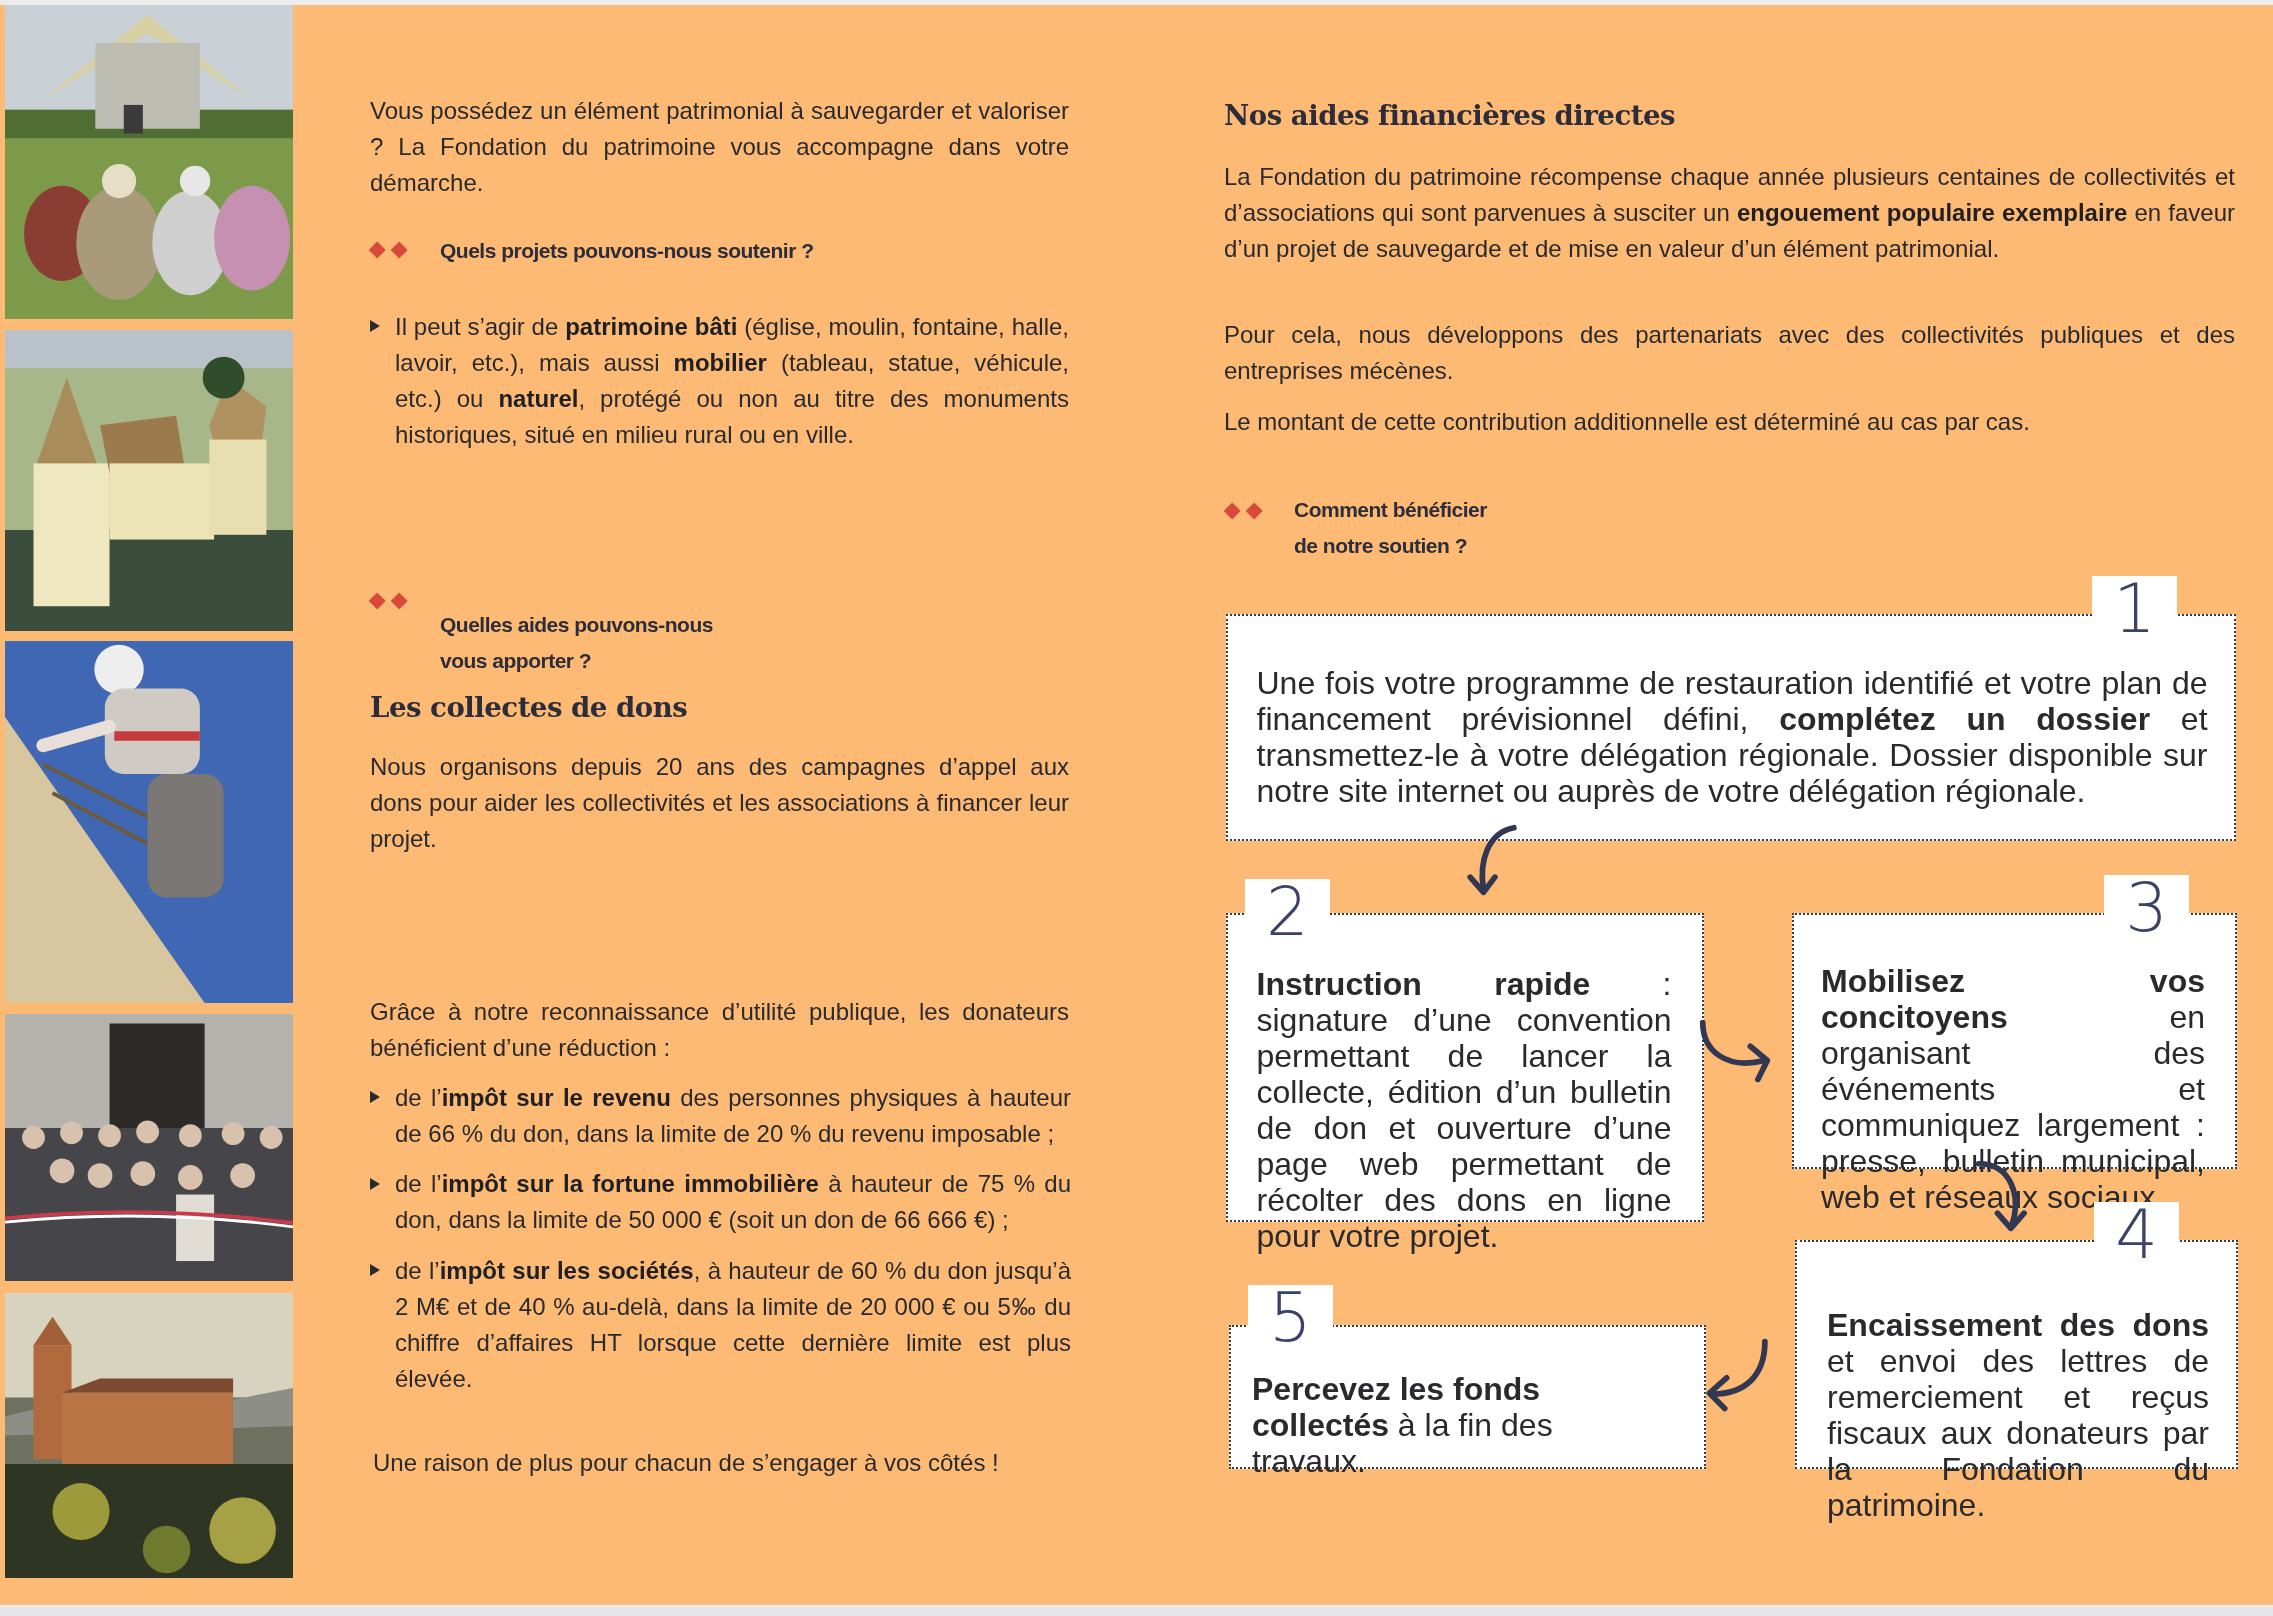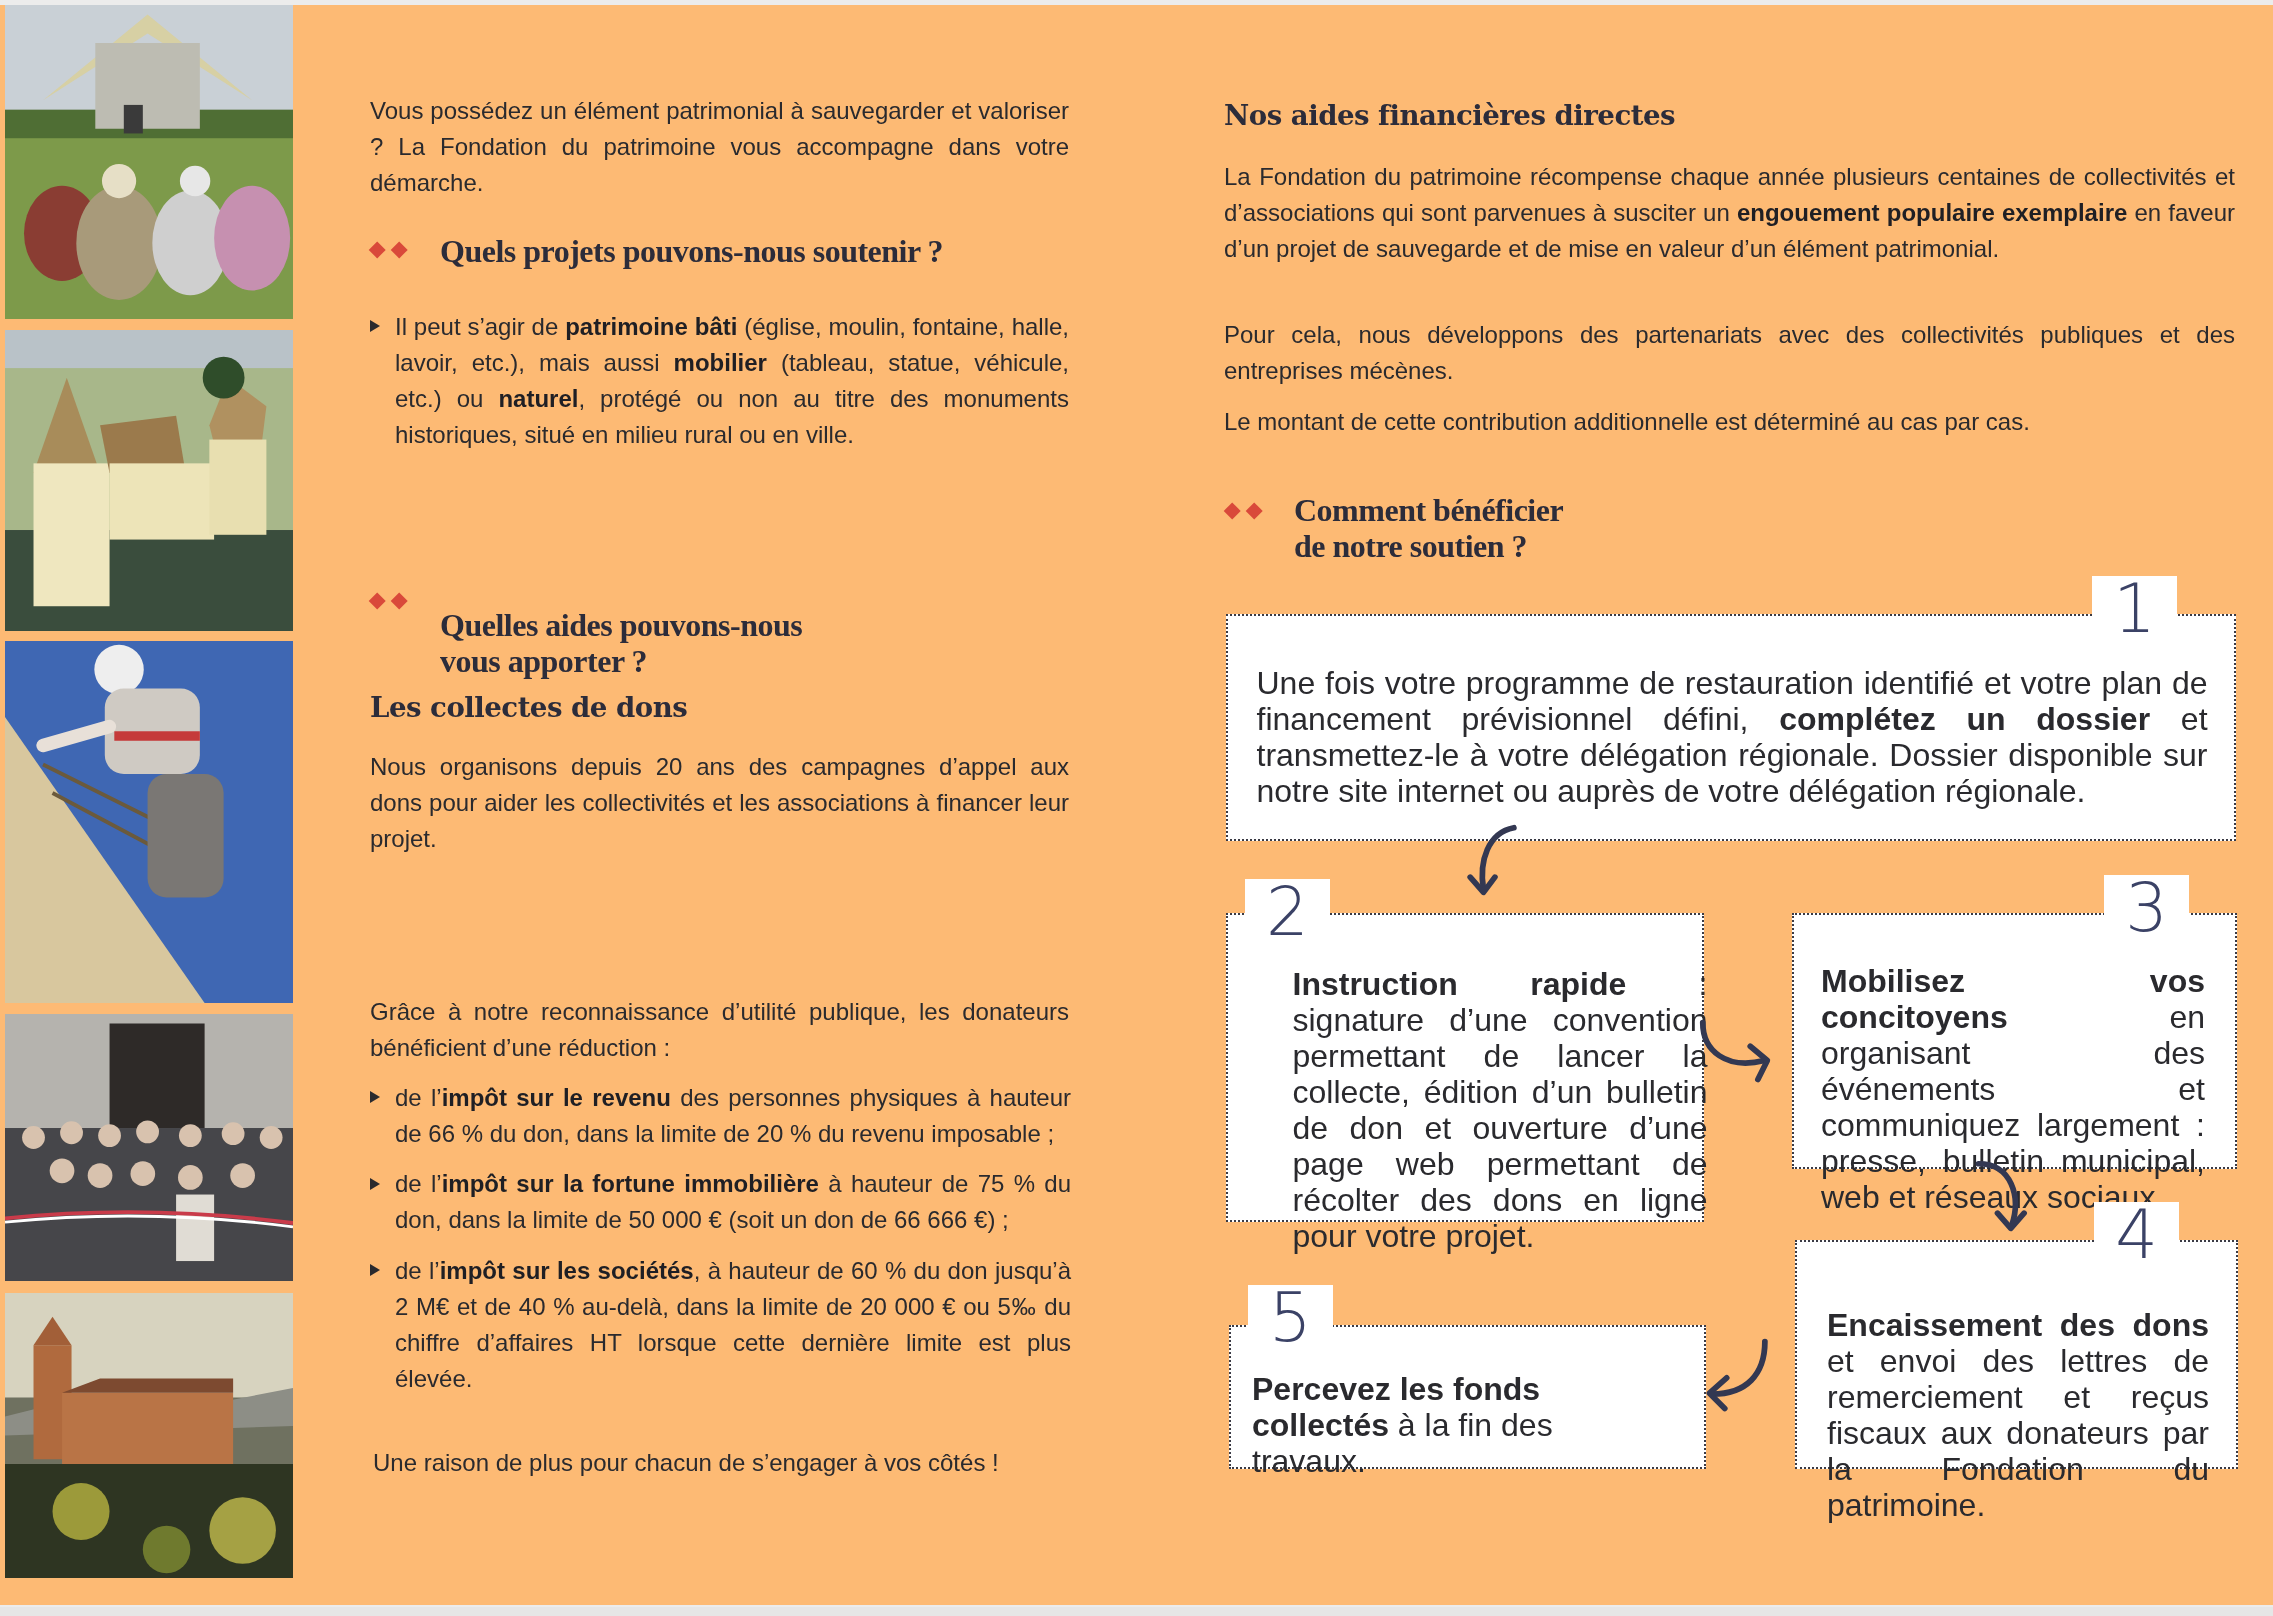--- a/index.html
+++ b/index.html
@@ -4,21 +4,21 @@
 <style>
   html, body { margin:0; padding:0; }
   body { width:2273px; height:1617px; position:relative; background:#ececec; overflow:hidden;
          font-family:"Liberation Sans", sans-serif; color:#2a2a2e; }
   .page { position:absolute; left:0; top:5px; width:2273px; height:1600px; background:#fdba74; }
   .photo { position:absolute; left:4.8px; width:288px; overflow:hidden; }
   .photo svg { display:block; width:100%; height:100%; }
   .body-text { font-size:24px; line-height:36px; text-align:justify; margin:0; }
   .body-text b { font-weight:bold; color:#1f1f24; }
   .blk { position:absolute; }
-  .h2 { font-family:Liberation Serif, serif; font-size:32px; line-height:36px; color:#2c2c3a; margin:0; position:absolute; letter-spacing:-0.5px; }
+  .h2 { font-family:Liberation Sans, sans-serif; font-size:21px; line-height:36px; color:#2c2c3a; margin:0; position:absolute; letter-spacing:-0.5px; }
   .h3 { font-family:"DejaVu Serif", serif; font-size:27.6px; line-height:32px; color:#2c2c3a; margin:0; position:absolute; letter-spacing:-0.5px; }
   .diamonds { position:absolute; display:flex; gap:9.5px; }
   .diamond { width:12.4px; height:12.4px; background:#d9493a; transform:rotate(45deg); }
   .bullet { position:relative; padding-left:25px; }
   .bullet .tri { position:absolute; left:0; top:11.4px; width:0; height:0; border-top:6.7px solid transparent; border-bottom:6.7px solid transparent; border-left:10.5px solid #2a2a2e; }
   .step { position:absolute; border:2.9px dotted #3a3a44; box-sizing:border-box; background:#fff; }
   .step .num { position:absolute; font-family:"DejaVu Sans", sans-serif; font-size:67px; line-height:67px; color:#3b4266; background:#fff; padding:0 21px; font-weight:300; }
   .step .txt { position:absolute; font-size:32px; line-height:36px; text-align:justify; }
   .step .txt b { font-weight:bold; }
   .arrow { position:absolute; }
@@ -162,21 +162,21 @@
     <span>de notre soutien ?</span>
   </h2>
 
   <div class="step" style="left:1226px;top:609px;width:1010px;height:227px;">
     <span class="num" style="right:57px;top:-40px;">1</span>
     <div class="txt" style="left:28.5px;top:49px;width:951px;">Une fois votre programme de restauration identifié et votre plan de financement prévisionnel défini, <b>complétez un dossier</b> et transmettez-le à votre délégation régionale. Dossier disponible sur notre site internet ou auprès de votre délégation régionale.</div>
   </div>
 
   <div class="step" style="left:1226px;top:908px;width:478px;height:309px;">
     <span class="num" style="left:17px;top:-36px;">2</span>
-    <div class="txt" style="left:28.5px;top:51px;width:415px;margin-left:36px;"><b>Instruction rapide</b> : signature d’une convention permettant de lancer la collecte, édition d’un bulletin de don et ouverture d’une page web permettant de récolter des dons en ligne pour votre projet.</div>
+    <div class="txt" style="left:28.5px;top:51px;width:415px;"><b>Instruction rapide</b> : signature d’une convention permettant de lancer la collecte, édition d’un bulletin de don et ouverture d’une page web permettant de récolter des dons en ligne pour votre projet.</div>
   </div>
 
   <div class="step" style="left:1792px;top:908px;width:445px;height:256px;">
     <span class="num" style="right:46px;top:-40px;">3</span>
     <div class="txt" style="left:27px;top:48px;width:384px;"><b>Mobilisez vos concitoyens</b> en organisant des événements et communiquez largement : presse, bulletin municipal, web et réseaux sociaux.</div>
   </div>
 
   <div class="step" style="left:1795px;top:1235px;width:443px;height:229px;">
     <span class="num" style="right:57px;top:-40px;">4</span>
     <div class="txt" style="left:30px;top:65px;width:382px;"><b>Encaissement des dons</b> et envoi des lettres de remerciement et reçus fiscaux aux donateurs par la Fondation du patrimoine.</div>

